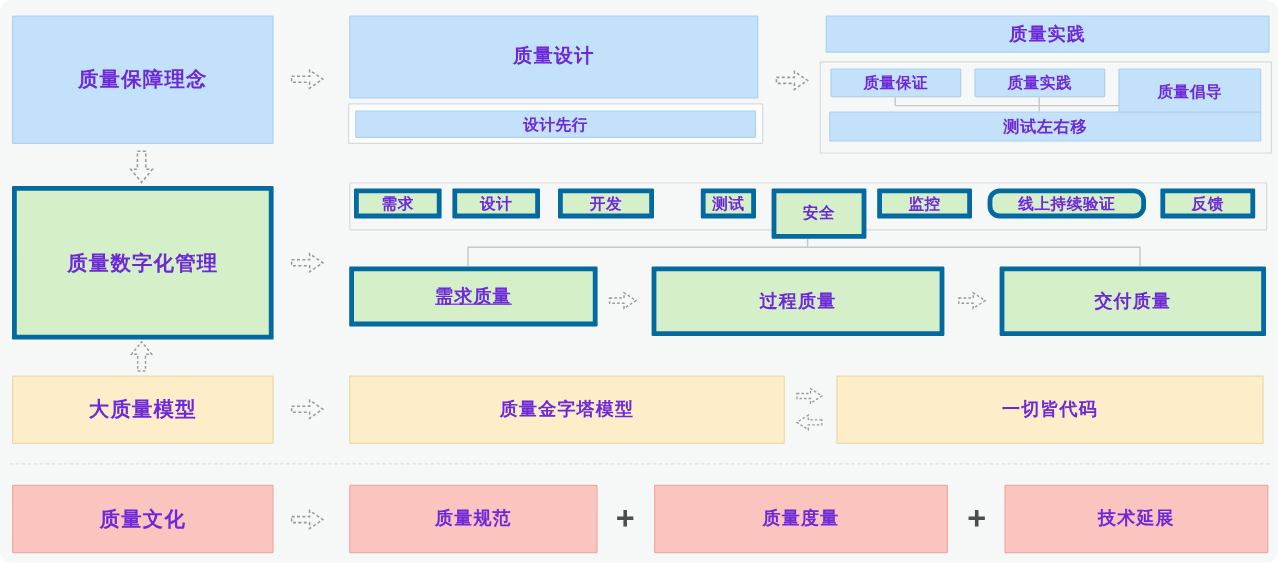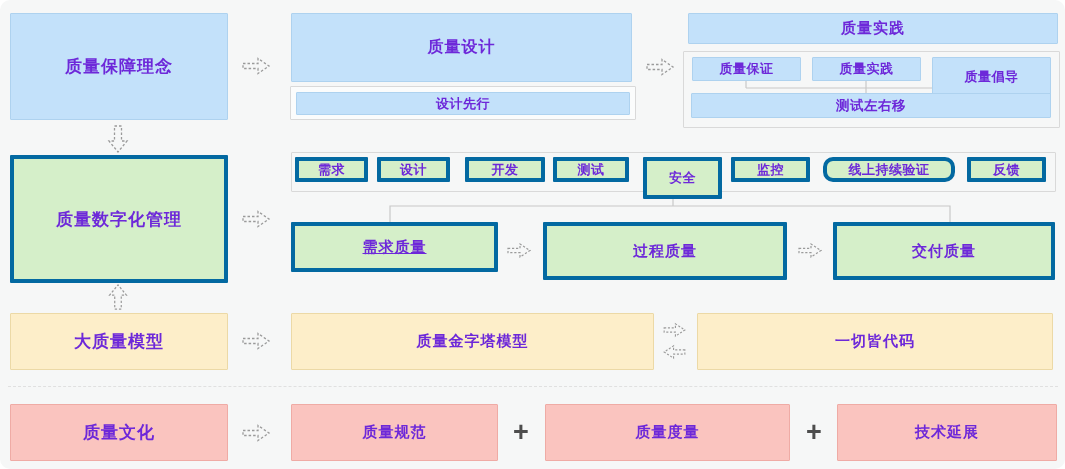--- a/index.html
+++ b/index.html
@@ -116,21 +116,21 @@
   <div class="frame" style="left:291px;top:152px;width:765px;height:40px;background:transparent;"></div>
   <div class="box green sm" style="left:295px;top:157px;width:73px;height:25px;">
     <span>需求</span>
   </div>
   <div class="box green sm" style="left:377px;top:157px;width:73px;height:25px;">
     <span>设计</span>
   </div>
   <div class="box green sm" style="left:465px;top:157px;width:80px;height:25px;">
     <span>开发</span>
   </div>
-  <div class="box green sm" style="left:553px;top:157px;width:76px;height:25px;">
+  <div class="box green sm" style="left:584px;top:157px;width:46px;height:25px;">
     <span>测试</span>
   </div>
   <div class="box green sm" style="left:643px;top:157px;width:79px;height:42px;">
     <span>安全</span>
   </div>
   <div class="box green sm" style="left:731px;top:157px;width:79px;height:25px;">
     <span>监控</span>
   </div>
   <div class="box green sm" style="left:823px;top:157px;width:132px;height:25px;border-radius:10px;">
     <span>线上持续验证</span>

